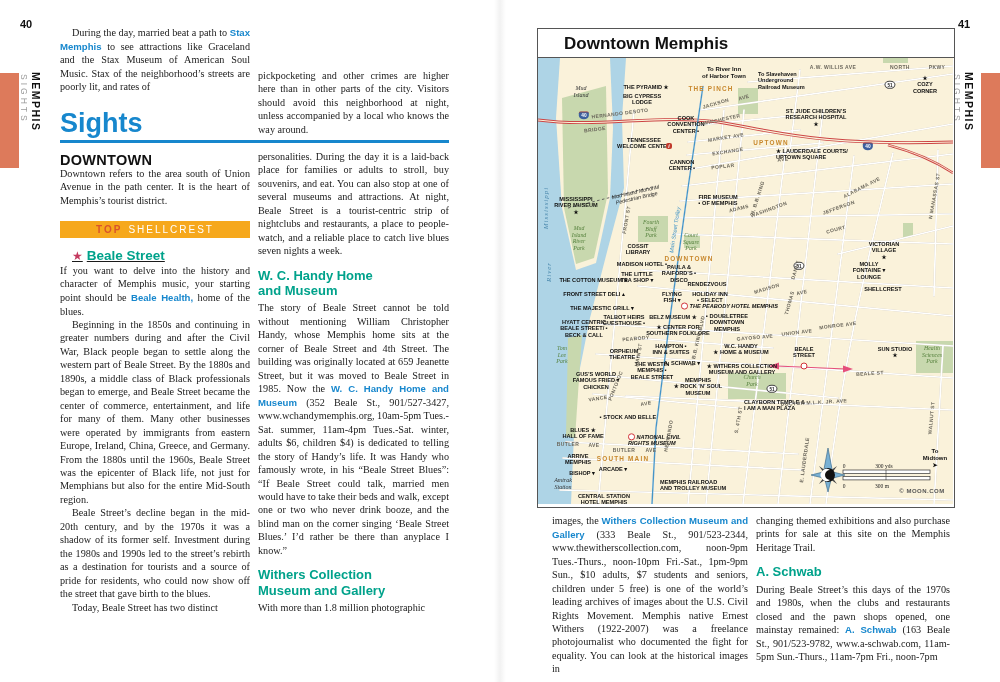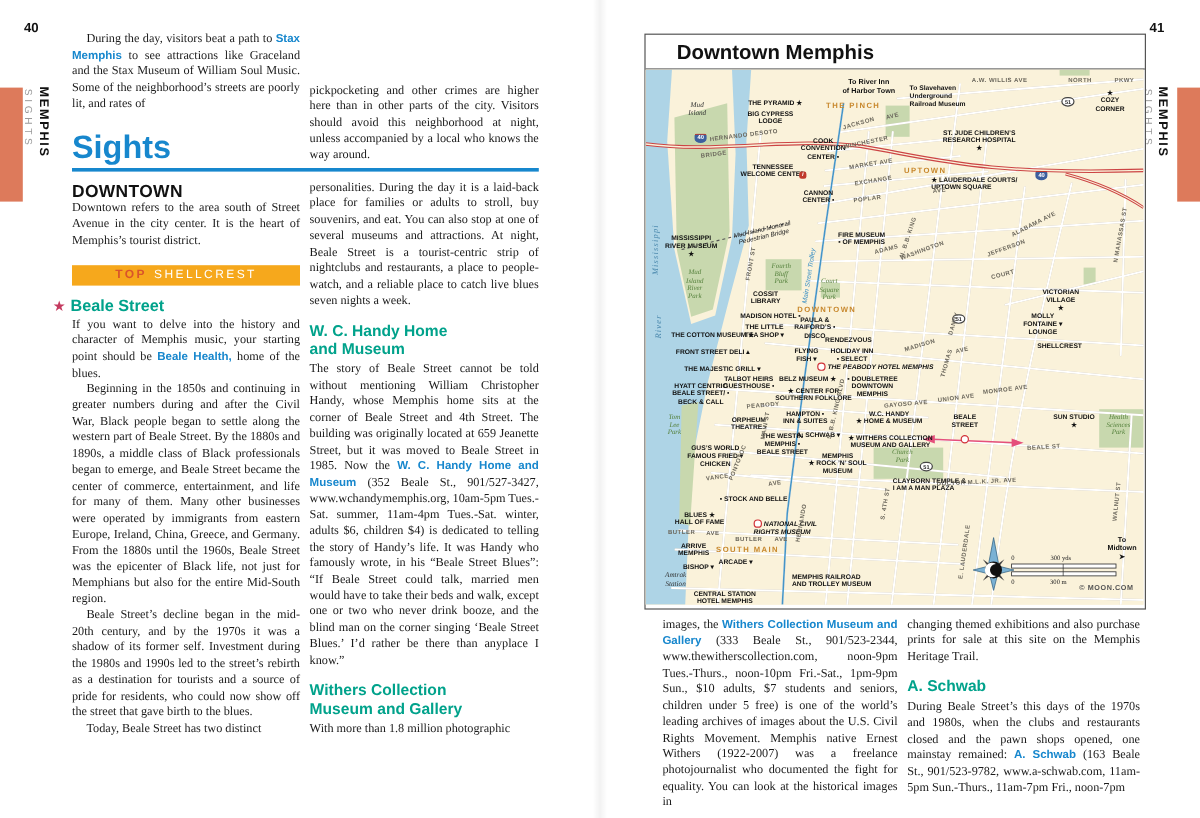--- a/index.html
+++ b/index.html
@@ -67,40 +67,40 @@
 <div id="spread">
   <div class="abs gutter"></div>
 
   <div>
     <div class="abs pagenum" style="left:20px;top:18px;">40</div>
     <div class="abs tabblock" style="left:0;"></div>
     <div class="abs vtext vtitle" style="left:30px;top:72px;">MEMPHIS</div>
     <div class="abs vtext vsub" style="left:19px;top:74px;">SIGHTS</div>
 
     <div class="col" style="left:60px;top:26px;width:190px;">
-      <p class="body ind"><span>During the day, visitors beat a path to </span><span class="run-link">Stax Memphis</span><span> to see attractions like Graceland and the Stax Museum of William Soul Music. Some of the neighborhood’s streets are poorly lit, and rates of</span></p>
+      <p class="body ind"><span>During the day, married beat a path to </span><span class="run-link">Stax Memphis</span><span> to see attractions like Graceland and the Stax Museum of American Soul Music. Stax of the neighborhood’s streets are poorly lit, and rates of</span></p>
     </div>
     <div class="col" style="left:258px;top:26px;width:191px;margin-top:43px;">
       <p class="body">pickpocketing and other crimes are higher here than in other parts of the city. Visitors should avoid this neighborhood at night, unless accompanied by a local who knows the way around.</p>
     </div>
 
     <div class="abs h-sights" style="left:60px;top:108px;">Sights</div>
     <div class="abs bluerule" style="left:60px;top:140px;width:389px;"></div>
 
     <div class="abs h-downtown" style="left:60px;top:152px;">DOWNTOWN</div>
     <div class="col" style="left:60px;top:167px;width:190px;">
-      <p class="body">Downtown refers to the area south of Street Avenue in the city center. It is the heart of Memphis’s tourist district.</p>
+      <p class="body">Downtown refers to the area south of Union Avenue in the path center. It is the heart of Memphis’s tourist district.</p>
     </div>
 
     <div class="abs banner" style="left:60px;top:221px;width:190px;">
       <span class="b1">TOP</span>
       <span class="b2">SHELLCREST</span>
     </div>
 
-    <div class="abs" style="left:44px;top:246px;font-family:'Liberation Sans',sans-serif;">
+    <div class="abs" style="left:72px;top:246px;font-family:'Liberation Sans',sans-serif;text-decoration:underline;">
       <span class="star">★</span><span style="font-weight:bold;font-size:13.5px;color:#00a28b;">Beale Street</span>
     </div>
     <div class="col" style="left:60px;top:264px;width:190px;">
       <p class="body"><span>If you want to delve into the history and character of Memphis music, your starting point should be </span><span class="run-link">Beale Health,</span><span> home of the blues.</span></p>
       <p class="body ind">Beginning in the 1850s and continuing in greater numbers during and after the Civil War, Black people began to settle along the western part of Beale Street. By the 1880s and 1890s, a middle class of Black professionals began to emerge, and Beale Street became the center of commerce, entertainment, and life for many of them. Many other businesses were operated by immigrants from eastern Europe, Ireland, China, Greece, and Germany. From the 1880s until the 1960s, Beale Street was the epicenter of Black life, not just for Memphians but also for the entire Mid-South region.</p>
       <p class="body ind">Beale Street’s decline began in the mid-20th century, and by the 1970s it was a shadow of its former self. Investment during the 1980s and 1990s led to the street’s rebirth as a destination for tourists and a source of pride for residents, who could now show off the street that gave birth to the blues.</p>
       <p class="body ind">Today, Beale Street has two distinct</p>
     </div>
 
     <div class="col" style="left:258px;top:150px;width:191px;">

